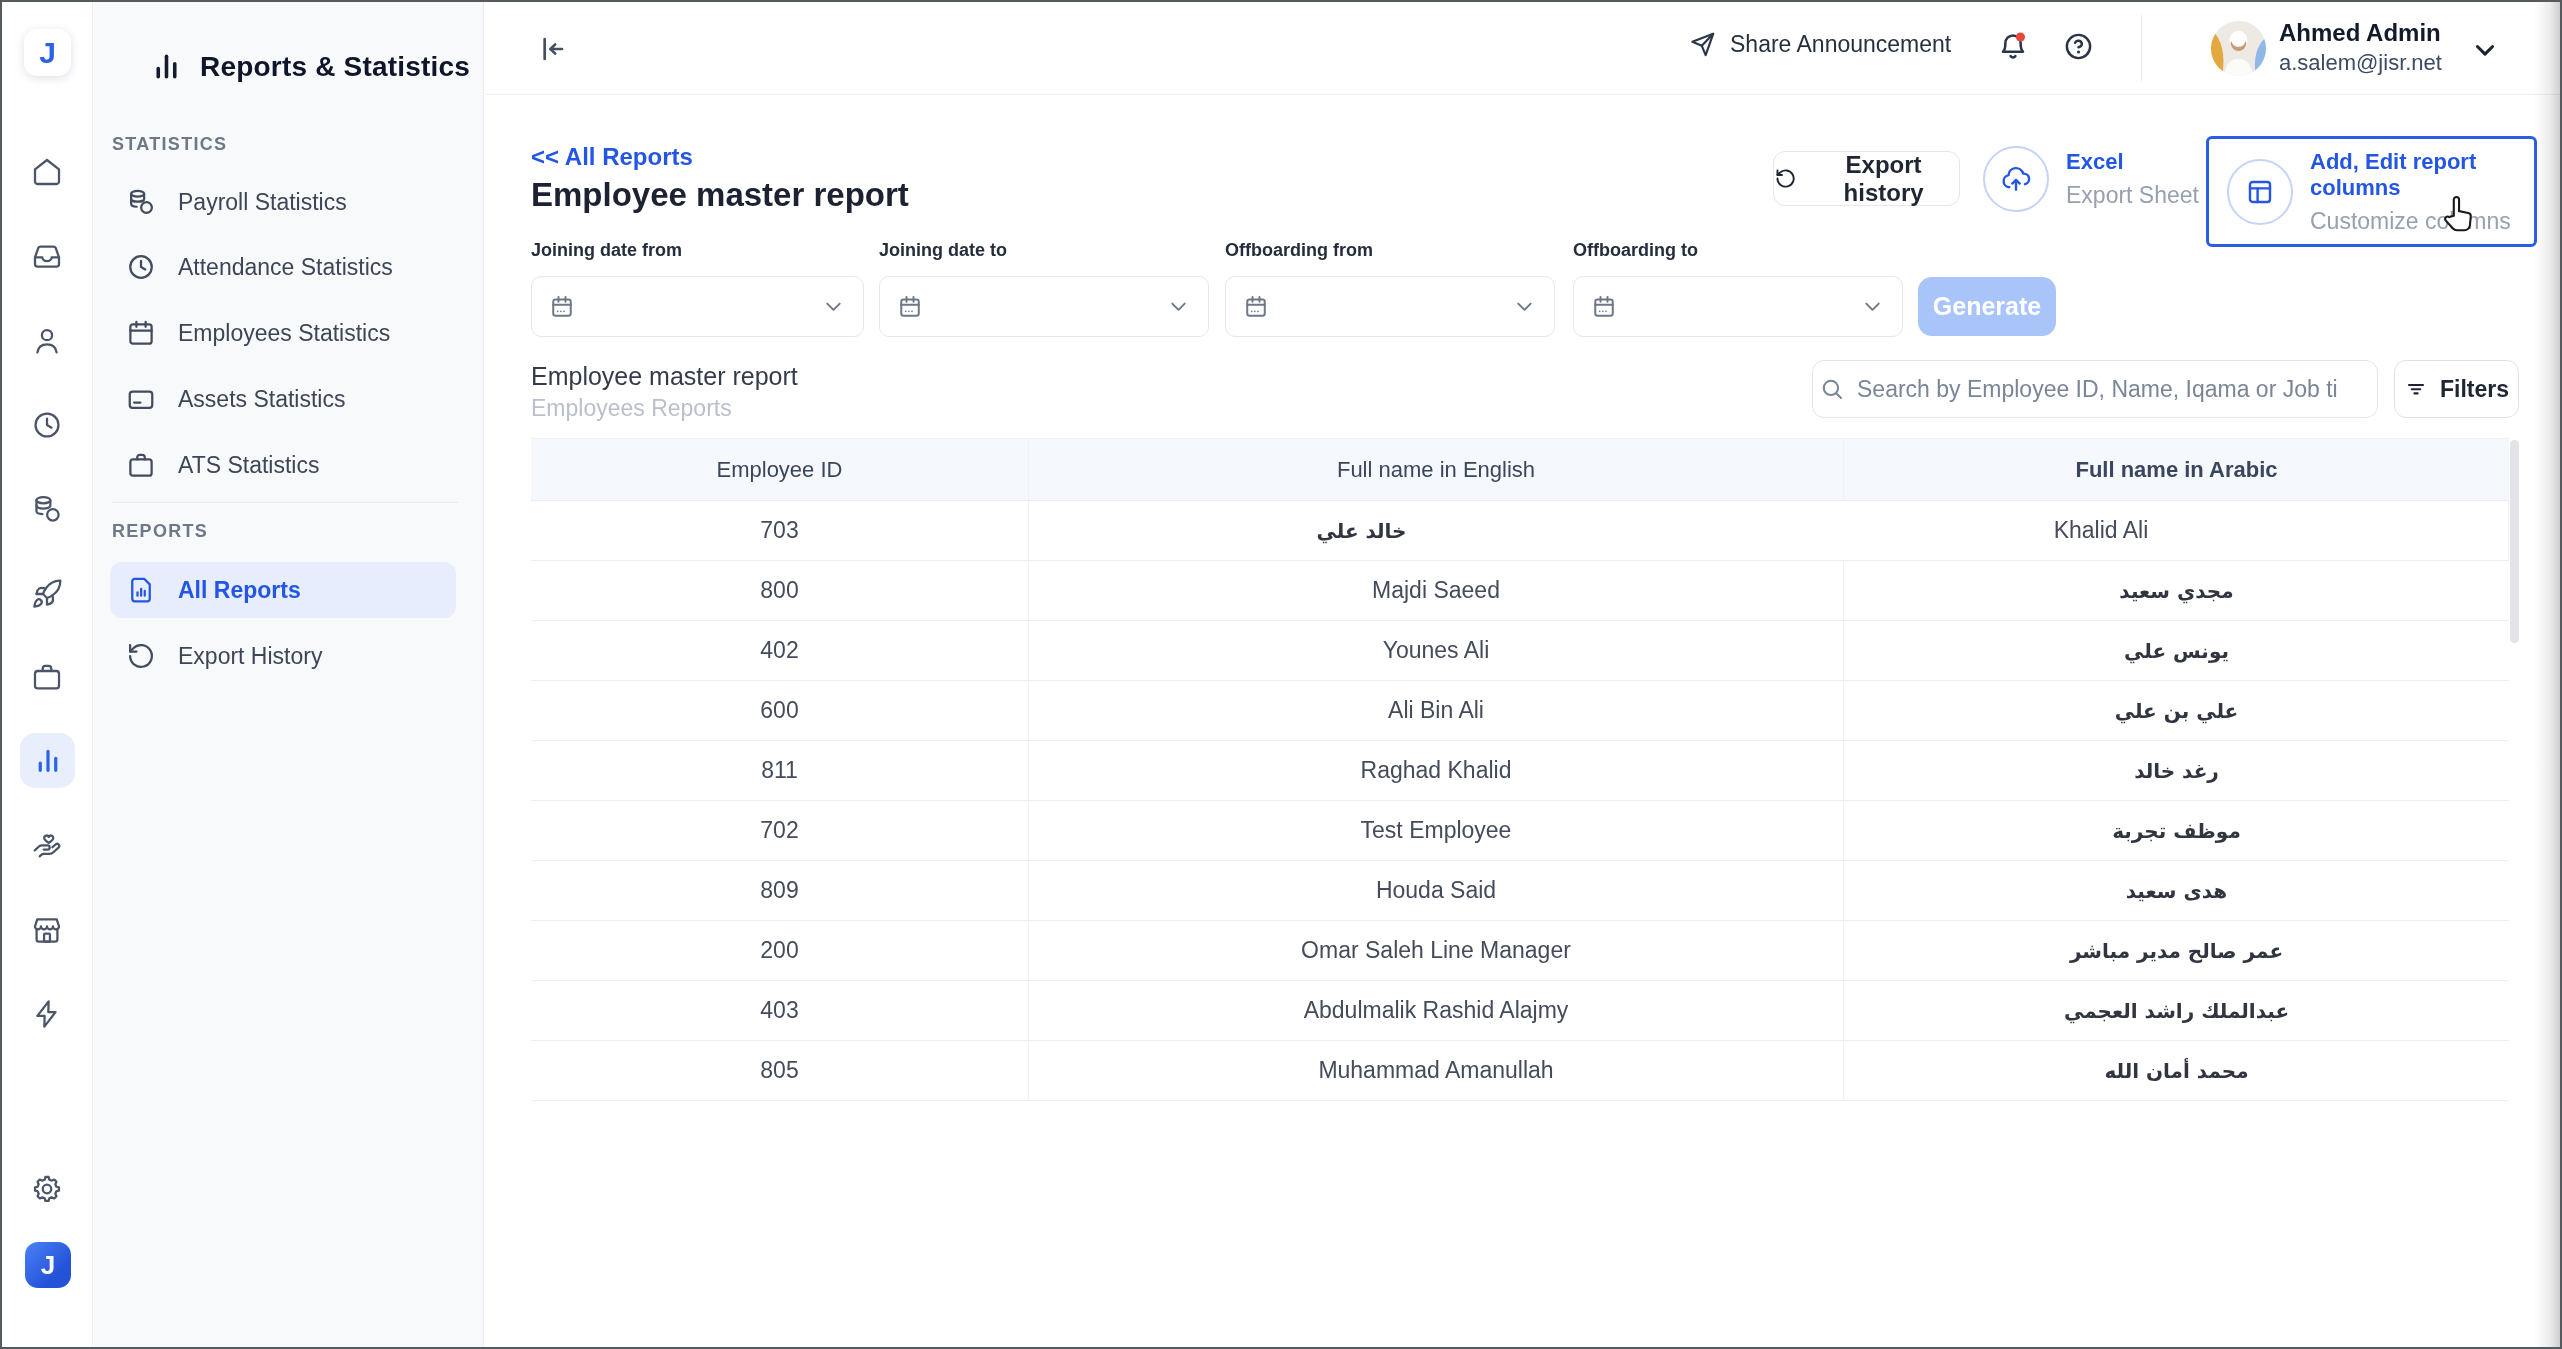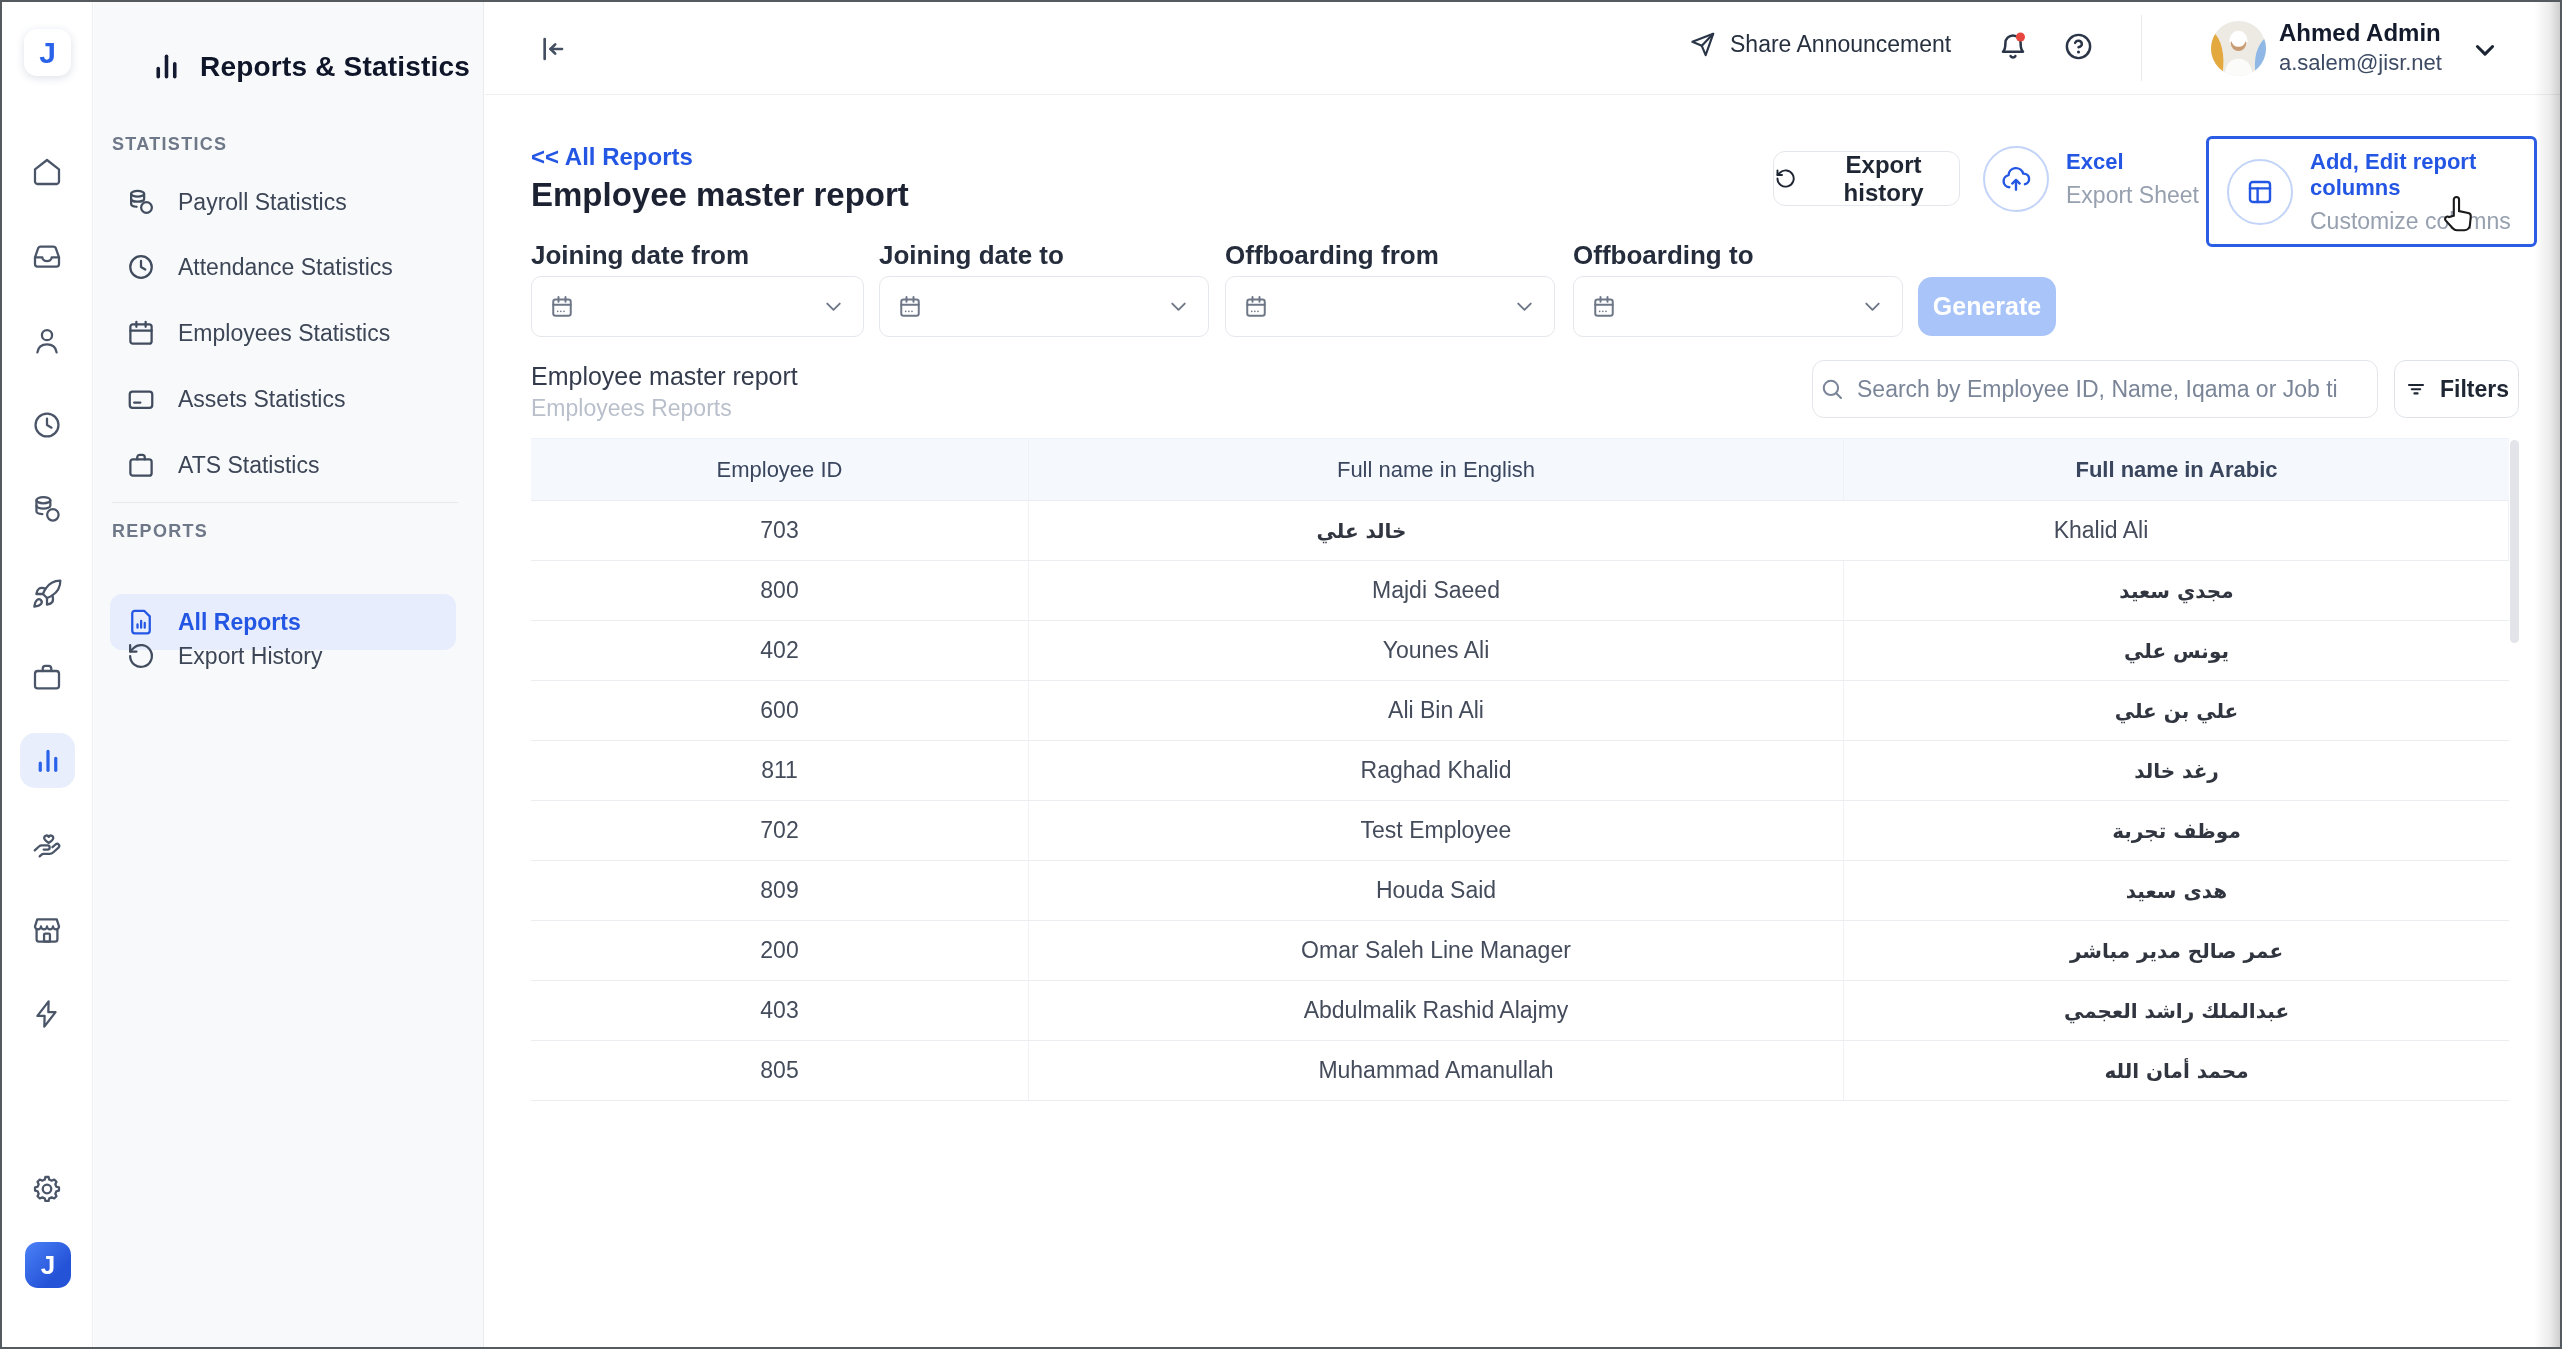--- a/index.html
+++ b/index.html
@@ -23,21 +23,21 @@
 
   
   .panel { position:absolute; left:92px; top:0; width:390px; height:100%; background:#F8F9FA; border-right:1px solid #E9EBEF; z-index:4; }
   .panel-header { position:absolute; left:56px; top:48px; display:flex; align-items:center; gap:17px; }
   .panel-header svg { width:33px; height:33px; stroke:#141B30; stroke-width:2.6; fill:none; stroke-linecap:round; }
   .panel-title { font-size:28px; font-weight:bold; color:#10162A; letter-spacing:.2px; }
   .section-label { position:absolute; left:18px; font-size:18px; font-weight:bold; letter-spacing:1.3px; color:#6E7888; }
   .panel-item { position:absolute; left:16px; width:346px; height:48px; display:flex; align-items:center; gap:22px; padding-left:16px; border-radius:12px; cursor:default; }
   .panel-item svg { width:30px; height:30px; stroke:#414C5E; stroke-width:1.8; fill:none; stroke-linecap:round; stroke-linejoin:round; flex:0 0 auto; }
   .panel-item .lbl { font-size:23px; color:#3D4657; font-weight:500; }
-  .panel-item.active { background:#E7EDFC; height:56px;margin-top:32px; }
+  .panel-item.active { background:#E7EDFC; height:56px; }
   .panel-item.active svg { stroke:#2456E4; }
   .panel-item.active .lbl { color:#2456E4; font-weight:bold; }
   .panel-divider { position:absolute; left:18px; width:346px; height:1px; background:#E7E9ED; }
 
   
   .main { position:absolute; left:483px; top:0; width:2079px; height:100%; background:#fff; }
   .topbar { position:absolute; left:0; top:0; width:100%; height:93px; background:#fff; border-bottom:1px solid #ECEEF1; }
   .collapse-btn { position:absolute; left:49px; top:31px; width:32px; height:32px; }
   .collapse-btn svg { width:32px; height:32px; stroke:#445062; stroke-width:2; fill:none; stroke-linecap:round; stroke-linejoin:round; }
   .share { position:absolute; left:1204px; top:29px; display:flex; align-items:center; gap:14px; }
@@ -66,21 +66,21 @@
   .icon-circle { width:66px; height:66px; border-radius:50%; border:2px solid #C3D4F8; display:flex; align-items:center; justify-content:center; flex:0 0 auto; background:#fff; }
   .icon-circle svg { width:32px; height:32px; stroke:#2456E4; stroke-width:1.8; fill:none; stroke-linecap:round; stroke-linejoin:round; }
   .excel-block { position:absolute; left:1498px; top:51px; display:flex; align-items:center; gap:17px; }
   .two-line .l1 { font-size:22px; font-weight:600; color:#2456E4; margin-bottom:7px; }
   .two-line .l2 { font-size:23px; color:#97A0AF; }
   .columns-box { position:absolute; left:1721px; top:41px; width:331px; height:111px; border:3px solid #2B5CE4; border-radius:6px;
     display:flex; align-items:center; gap:17px; padding-left:18px; background:#fff; }
 
   .cursor-pointer { position:absolute; left:1952px; top:98px; width:42px; height:46px; z-index:30; }
 
-  .filter-label { position:absolute; top:145px; font-size:26px; font-weight:600; color:#252D3C; }
+  .filter-label { position:absolute; top:145px; font-size:18px; font-weight:600; color:#252D3C; }
   .select { position:absolute; top:181px; height:61px; border:1px solid #E4E7EB; border-radius:10px; background:#fff;
     display:flex; align-items:center; justify-content:space-between; padding:0 18px 0 16px; }
   .select svg.cal { width:28px; height:28px; stroke:#6E7787; stroke-width:1.7; fill:none; stroke-linecap:round; stroke-linejoin:round; }
   .select svg.chev { width:23px; height:23px; stroke:#6E7787; stroke-width:2; fill:none; stroke-linecap:round; stroke-linejoin:round; }
   .generate-btn { position:absolute; left:1433px; top:182px; width:138px; height:59px; border-radius:14px; background:#A9C4F8; border:none;
     color:#fff; font-size:25px; font-weight:600; font-family:"Liberation Sans",sans-serif; }
 
   .list-title { position:absolute; left:46px; top:267px; font-size:25px; color:#343B4C; font-weight:500; }
   .list-subtitle { position:absolute; left:46px; top:300px; font-size:23px; color:#B9BFCB; }
 

